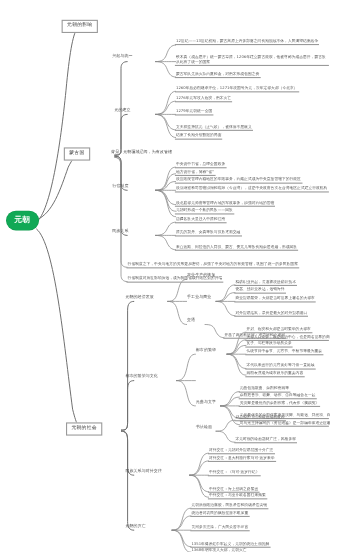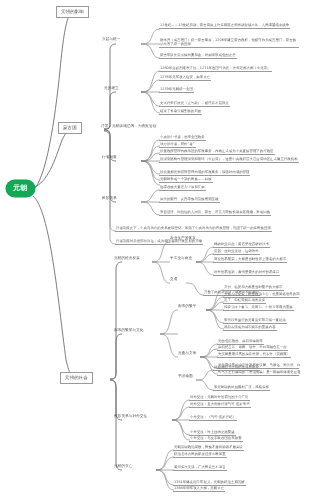--- a/index.html
+++ b/index.html
@@ -3,21 +3,21 @@
 <meta charset="utf-8">
 <style>
   html,body{margin:0;padding:0;}
   body{
     width:300px;height:502px;
     background:#ffffff;
     font-family:"DejaVu Sans","Liberation Sans",sans-serif;
     overflow:hidden;
     position:relative;
   }
-  #canvas{position:absolute;inset:0;width:300px;height:376px;}
+  #canvas{position:absolute;inset:0;width:300px;height:376px;margin-top:12px;}
   svg.wires{position:absolute;left:0;top:0;width:300px;height:502px;pointer-events:none;}
   svg.wires path{fill:none;stroke:#8a8a8a;stroke-width:0.7;}
   svg.wires path.thick{stroke:#6e6e6e;stroke-width:0.9;}
 
   .node{position:absolute;white-space:nowrap;line-height:1.05;}
 
   .root{
     background:#11a956;
     color:#ffffff;
     border-radius:12px;

